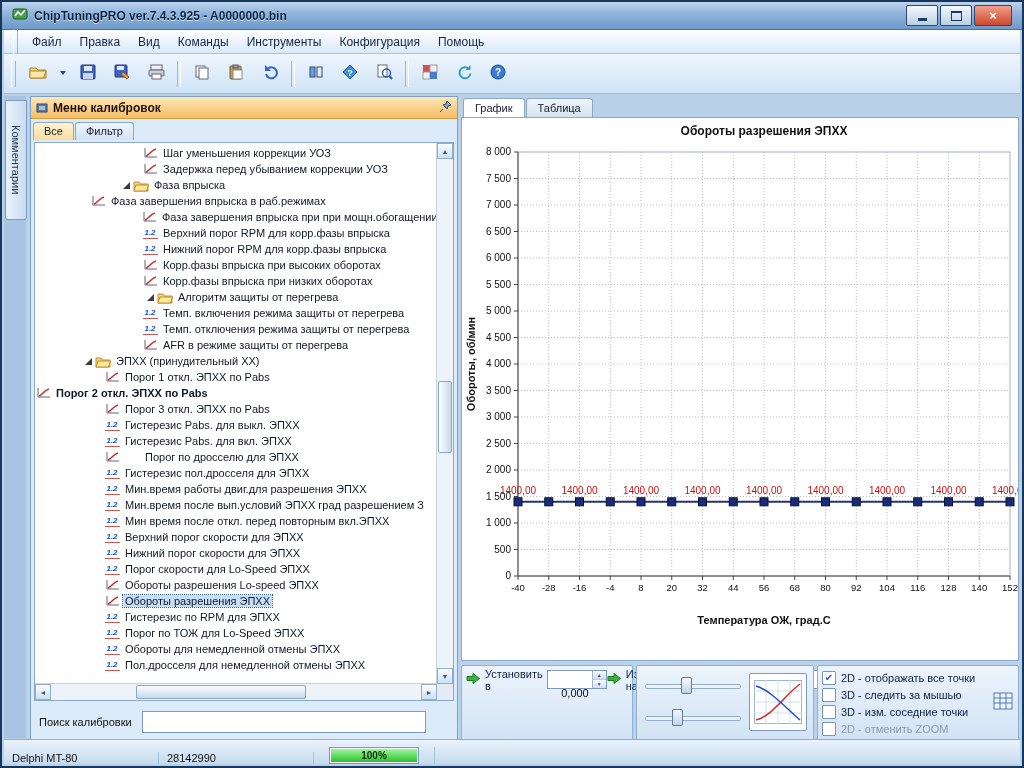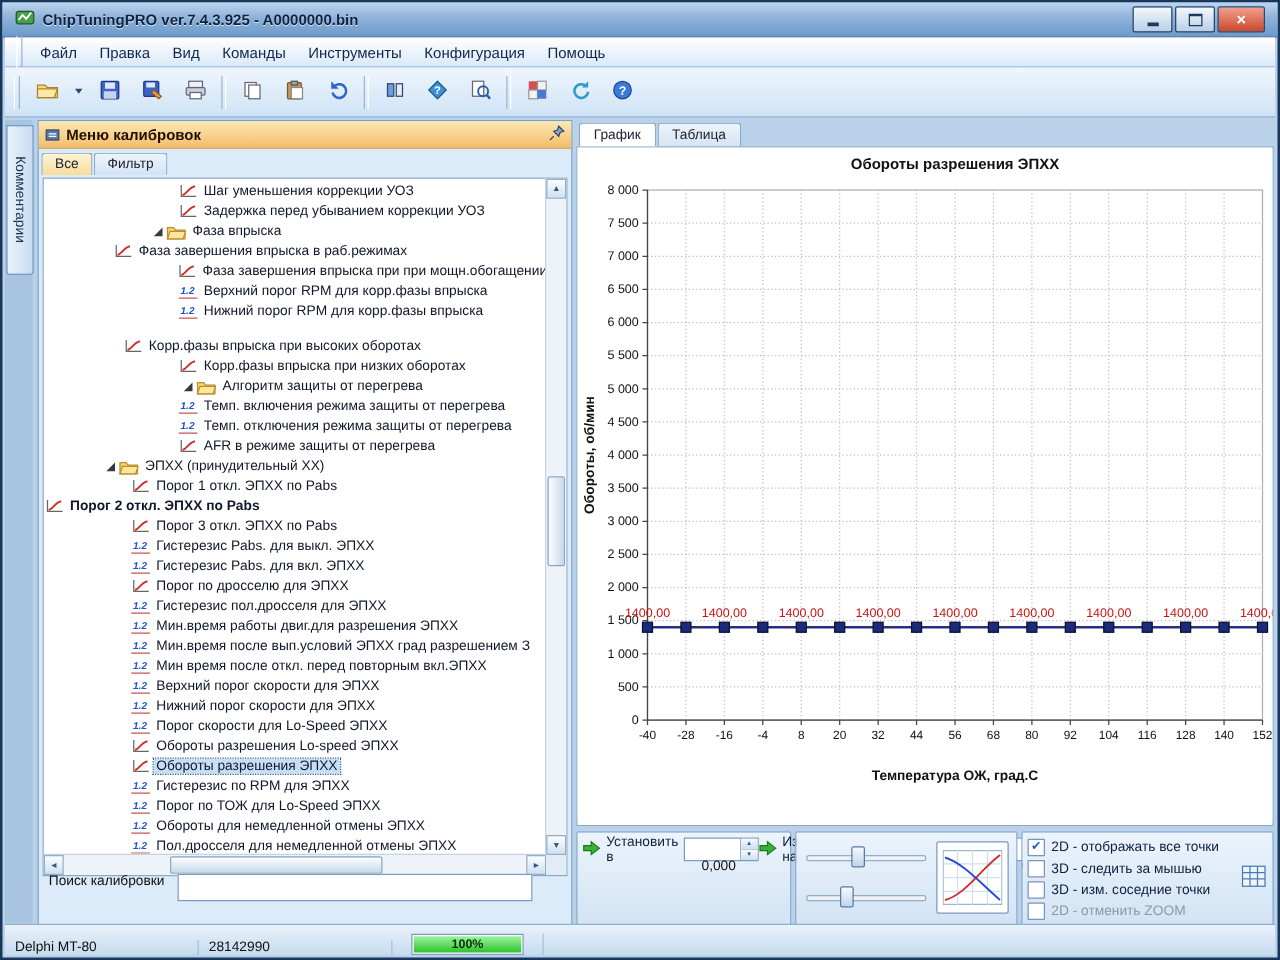--- a/index.html
+++ b/index.html
@@ -65,21 +65,21 @@
   .sc-corner{position:absolute;right:0;bottom:0;width:16px;height:16px;background:#e3ecf5;}
   .sc-btn{position:absolute;width:16px;height:16px;background:linear-gradient(#fbfdff,#cfe0f1);
     border:1px solid #93aec9;box-sizing:border-box;display:flex;align-items:center;justify-content:center;
     font-size:7px;color:#39587a;}
   .vscroll .up{top:0;} .vscroll .down{bottom:0;}
   .hscroll .left{left:0;} .hscroll .right{right:0;}
   .v-thumb{position:absolute;left:1px;right:1px;top:44%;height:13%;
     background:linear-gradient(90deg,#fdfefe,#c6d9ec);border:1px solid #89a6c4;border-radius:2px;}
   .h-thumb{position:absolute;top:1px;bottom:1px;left:25%;width:42%;
     background:linear-gradient(#fdfefe,#c6d9ec);border:1px solid #89a6c4;border-radius:2px;}
-  .lp-search{position:absolute;left:8px;bottom:22px;display:flex;gap:10px;font-size:11px;}
+  .lp-search{position:absolute;left:8px;bottom:10px;display:flex;align-items:center;gap:10px;font-size:11px;}
   .lp-search input{width:278px;height:18px;border:1px solid #7a9ac0;background:#fff;font-size:11px;}
   
   .right-panel{position:absolute;left:459px;top:94px;width:560px;height:648px;}
   .rp-tabs{height:21px;display:flex;gap:1px;padding-left:2px;align-items:flex-end;}
   .rp-tab{padding:3px 11px;font-size:11px;border:1px solid #8aa8c8;border-bottom:none;
     background:linear-gradient(#eef4fa,#d6e4f2);border-radius:3px 3px 0 0;color:#223;}
   .rp-tab.active{background:#fff;position:relative;z-index:3;}
   .chart-box{position:absolute;left:0;top:21px;width:558px;height:544px;background:#fff;
     border:1px solid #8aa8c8;box-sizing:border-box;}
   .controls{position:absolute;left:0;top:569px;width:558px;height:77px;display:flex;gap:3px;box-sizing:border-box;}
@@ -332,21 +332,21 @@
               <span class="b12">1.2</span>
             </span>
             <span class="tlabel">Верхний порог RPM для корр.фазы впрыска</span>
           </div>
           <div class="trow" style="padding-left: 107px;">
             <span class="tico">
               <span class="b12">1.2</span>
             </span>
             <span class="tlabel">Нижний порог RPM для корр.фазы впрыска</span>
           </div>
-          <div class="trow" style="padding-left: 63px; margin-top: 12px;">
+          <div class="trow" style="padding-left: 107px;">
             <span class="tico">
               <svg width="15" height="12">
                 <path d="M2,1 V10 H14" stroke="#666" fill="none"></path>
                 <path d="M3,9 C6,8.5 8,3 13,2" stroke="#d42a2a" stroke-width="1.5" fill="none"></path>
               </svg>
             </span>
             <span class="tlabel">Корр.фазы впрыска при высоких оборотах</span>
           </div>
           <div class="trow" style="padding-left: 107px;">
             <span class="tico">
@@ -430,21 +430,21 @@
               <span class="b12">1.2</span>
             </span>
             <span class="tlabel">Гистерезис Pabs. для выкл. ЭПХХ</span>
           </div>
           <div class="trow" style="padding-left: 69px;">
             <span class="tico">
               <span class="b12">1.2</span>
             </span>
             <span class="tlabel">Гистерезис Pabs. для вкл. ЭПХХ</span>
           </div>
-          <div class="trow" style="padding-left: 69px;">
+          <div class="trow" style="padding-left: 69px; gap: 20px;">
             <span class="tico">
               <svg width="15" height="12">
                 <path d="M2,1 V10 H14" stroke="#666" fill="none"></path>
                 <path d="M3,9 C6,8.5 8,3 13,2" stroke="#d42a2a" stroke-width="1.5" fill="none"></path>
               </svg>
             </span>
             <span class="tlabel">Порог по дросселю для ЭПХХ</span>
           </div>
           <div class="trow" style="padding-left: 69px;">
             <span class="tico">

